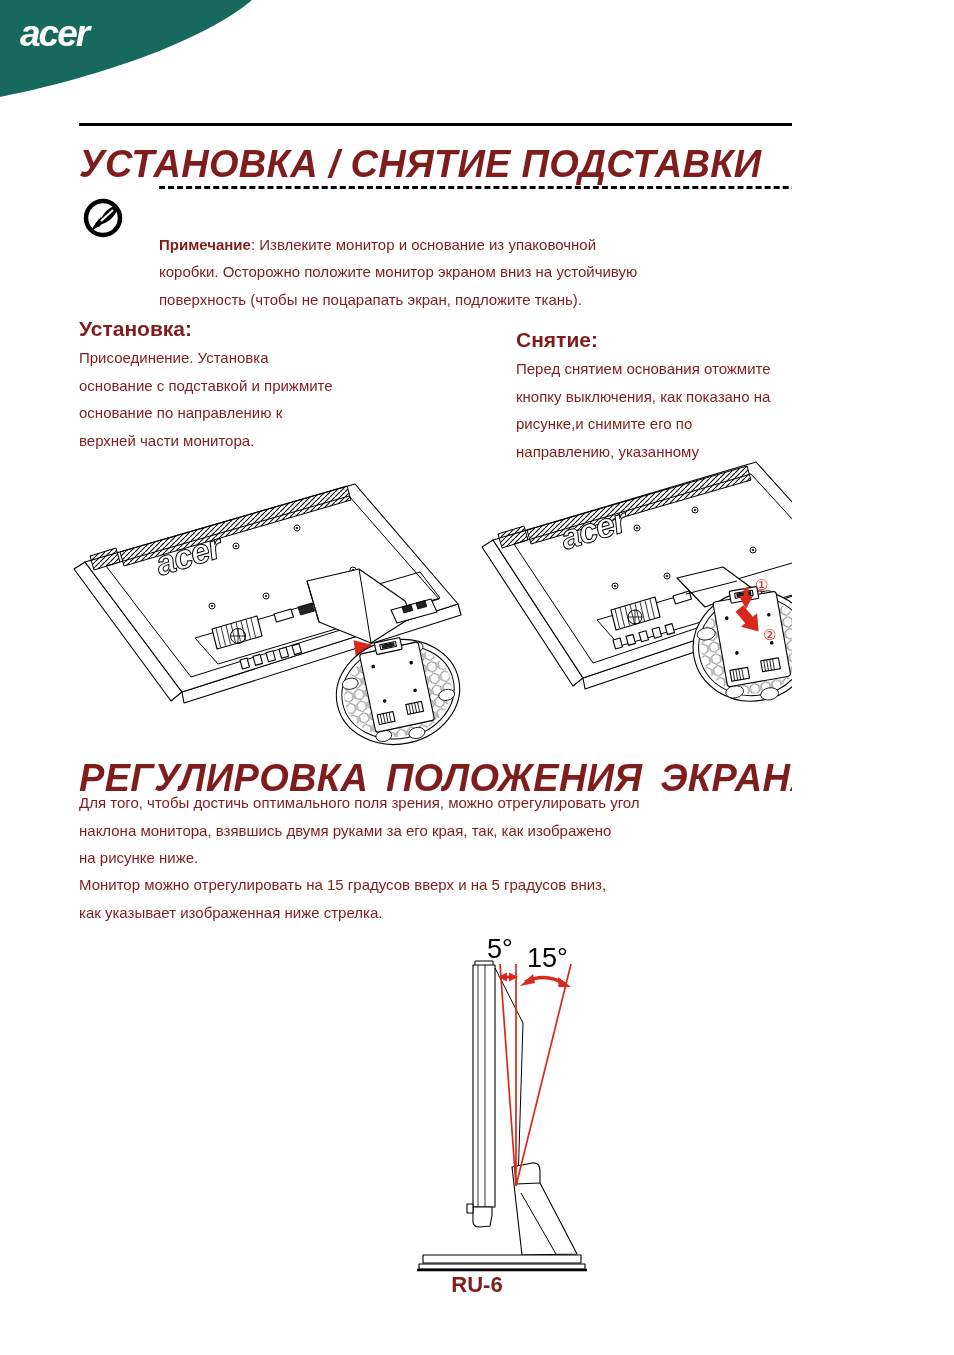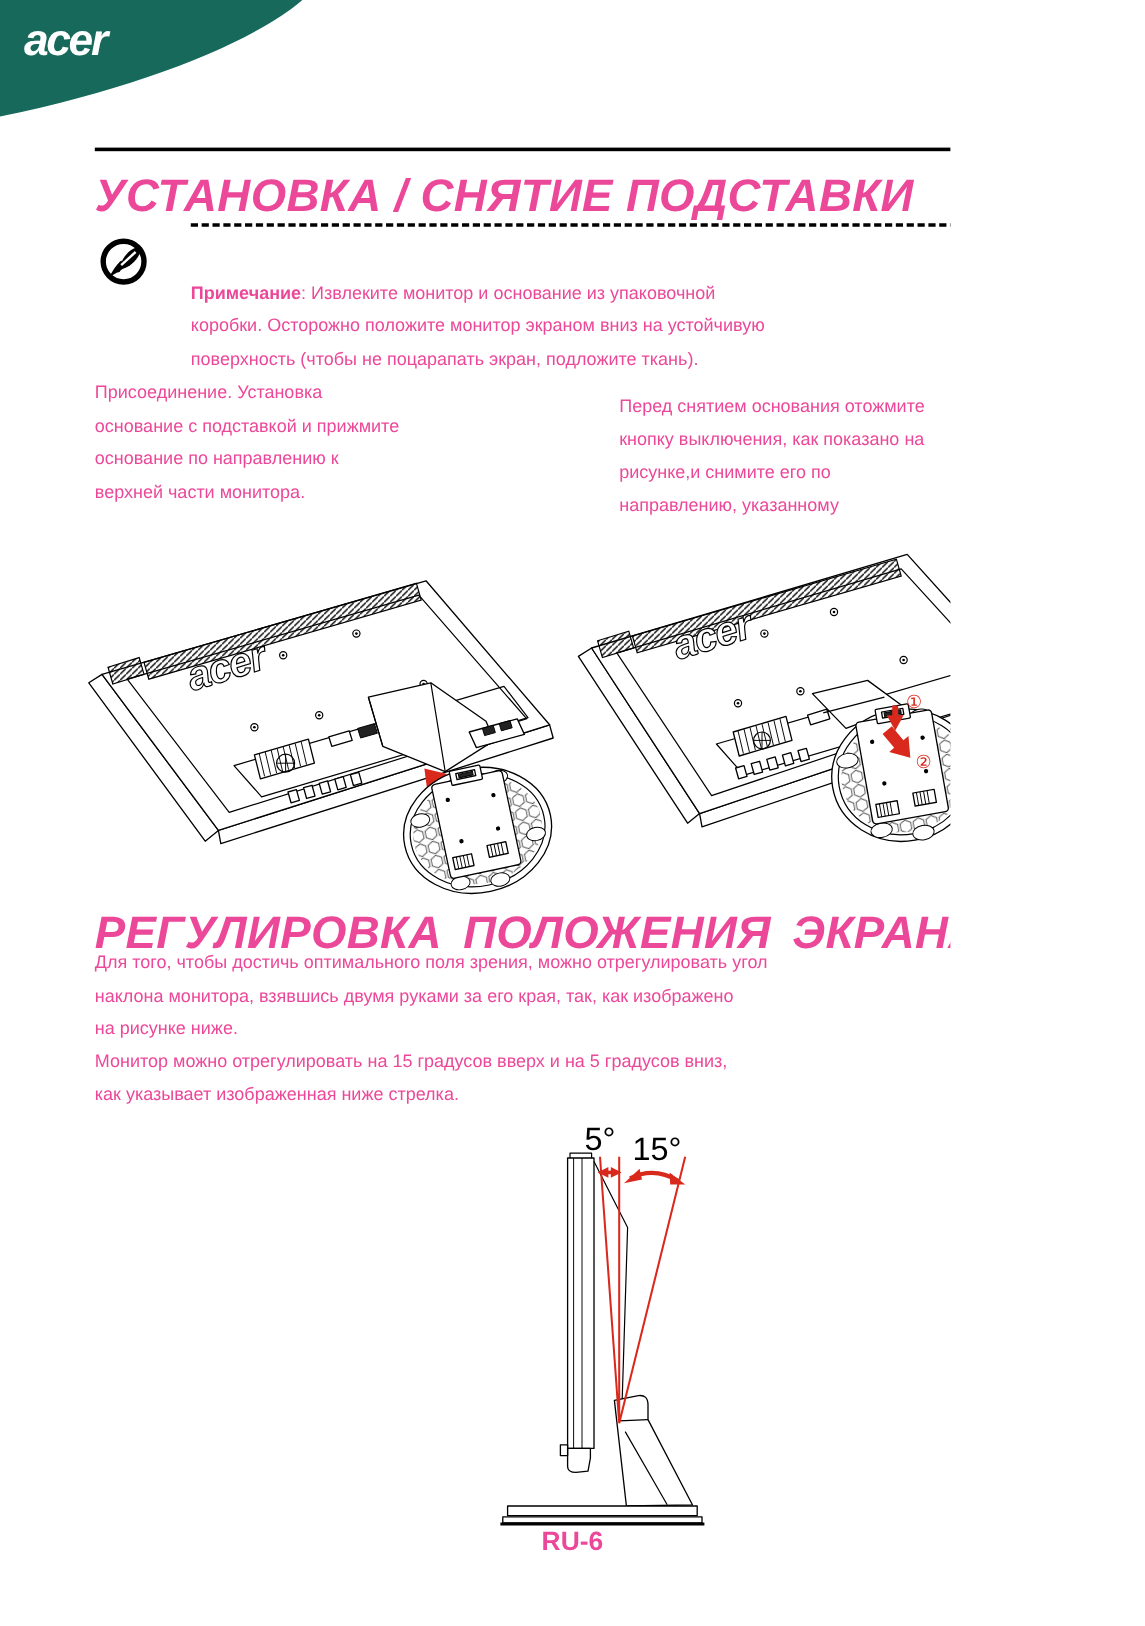--- a/index.html
+++ b/index.html
@@ -1,17 +1,17 @@
 <!DOCTYPE html>
 <html><head>
 <meta charset="utf-8">
 <style>
   html,body{margin:0;padding:0;background:#fff;}
   .page{position:relative;width:792px;height:1355px;background:#fff;overflow:hidden;
-        font-family:"Liberation Sans",sans-serif;color:#ec4899;}
+        font-family:"Liberation Sans",sans-serif;color:#7f1d1d;}
   .abs{position:absolute;}
   .rule{background:#000;}
   .dashes{height:0;border-top:3px dashed #000;}
   .title{font-style:italic;font-weight:bold;font-size:38px;white-space:nowrap;letter-spacing:.3px;}
   .title2{word-spacing:7px;}
   .body{font-size:15px;line-height:27.5px;white-space:pre-line;}
   .colhead{font-size:21px;font-weight:bold;line-height:30px;}
   .footer{width:954px;text-align:center;font-weight:bold;font-size:22px;}
   .logo{font-style:italic;font-weight:bold;letter-spacing:-2px;}
   
@@ -51,26 +51,28 @@
 
   <div class="abs dashes" style="left:159px;top:186px;width:702px"></div>
 
   <div class="abs body" style="left:159px;top:203px;width:730px">
     <b>Примечание</b><span>: Извлеките монитор и основание из упаковочной
 коробки. Осторожно положите монитор экраном вниз на устойчивую
 поверхность (чтобы не поцарапать экран, подложите ткань).</span>
   </div>
 
   <div class="abs" style="left:79px;top:314px;width:430px">
+    <div class="colhead">Установка:</div>
     <div class="body">Присоединение. Установка
 основание с подставкой и прижмите
 основание по направлению к
 верхней части монитора.</div>
   </div>
   <div class="abs" style="left:516px;top:325px;width:425px">
+    <div class="colhead">Снятие:</div>
     <div class="body">Перед снятием основания отожмите
 кнопку выключения, как показано на
 рисунке,и снимите его по
 направлению, указанному</div>
   </div>
 
   <svg class="abs" style="left:60px;top:452px" width="430" height="300" viewBox="0 0 430 300">
     <defs>
       <pattern id="hatchA" width="5" height="5" patternUnits="userSpaceOnUse">
         <path d="M0,5 L5,0" stroke="#000" stroke-width="1.1"></path>

